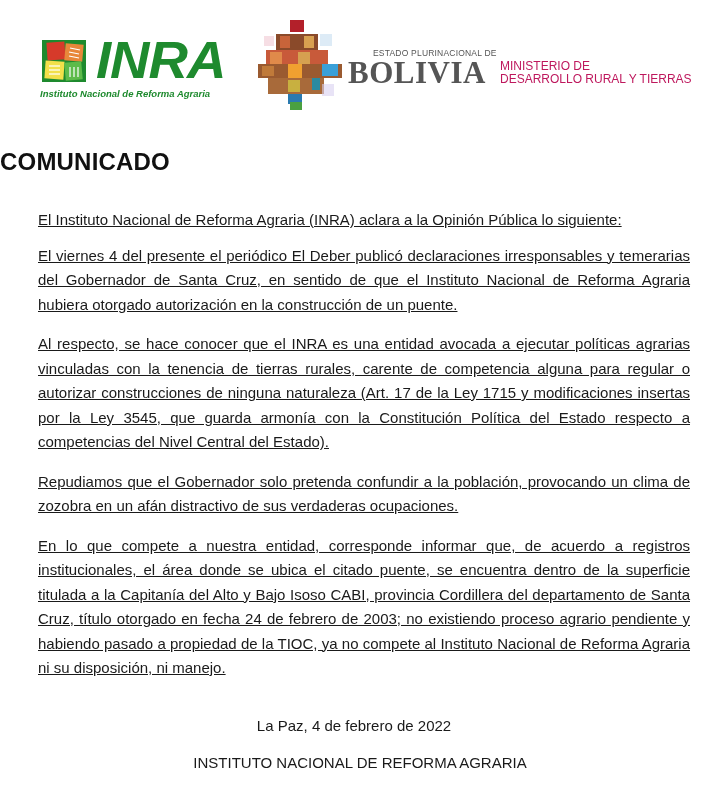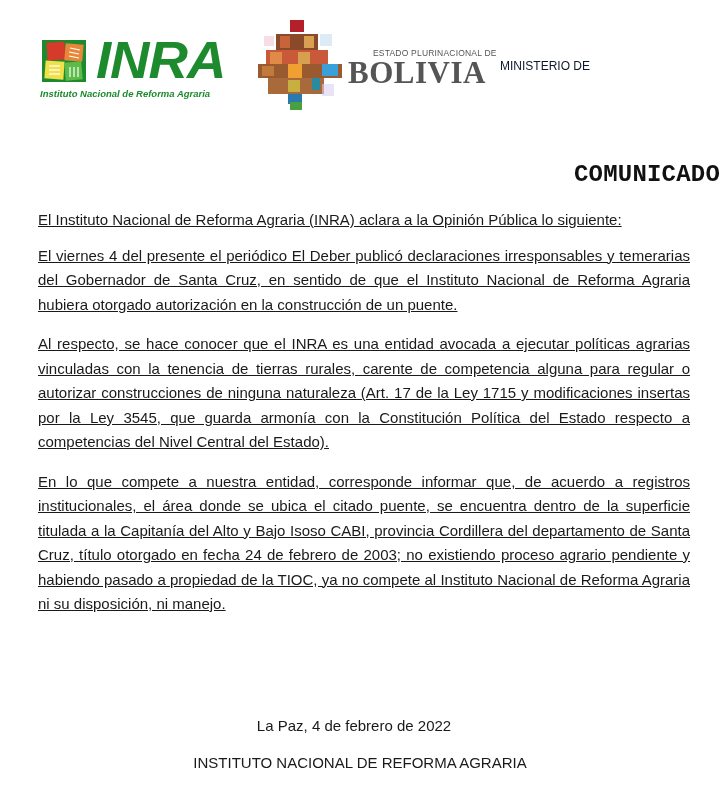--- a/index.html
+++ b/index.html
@@ -11,24 +11,24 @@
     .inra-word { position: absolute; left: 56px; top: -6px; font-family: "Liberation Sans", sans-serif;
                  font-weight: bold; font-size: 52px; color: #1e8a2e; letter-spacing: -1px;
                  transform: scaleX(1.05); transform-origin: left; line-height: 56px; font-style: italic; }
     .inra-sub { position: absolute; left: 0; top: 50px; white-space: nowrap; font-size: 9.5px;
                 font-weight: bold; color: #1e8a2e; font-style: italic; }
     .bolivia-mark { position: absolute; left: 258px; top: 18px; width: 84px; height: 92px; }
     .bolivia-text { position: absolute; left: 348px; top: 48px; }
     .bolivia-small { font-size: 8.5px; color: #555; letter-spacing: 0.2px; white-space: nowrap; padding-left: 25px; }
     .bolivia-big { font-family: "Liberation Serif", serif; font-weight: bold; font-size: 31px;
                    color: #555; line-height: 30px; letter-spacing: 0.5px; }
-    .ministerio { position: absolute; left: 500px; top: 60px; font-size: 12px; color: #0f172a;
+    .ministerio { position: absolute; left: 500px; top: 60px; font-size: 12px; color: #be185d;
                   line-height: 13px; white-space: nowrap; }
-    .title { position: absolute; left: 0; width: 720px; top: 161px; text-align: right;
-             font-weight: bold; font-size: 24px; color: #111; letter-spacing: 0.2px; font-family: Liberation Mono, monospace; }
+    .title { position: absolute; left: 0; width: 720px; top: 148px; text-align: left;
+             font-weight: bold; font-size: 24px; color: #111; letter-spacing: 0.2px; }
     .body-text { position: absolute; left: 38px; width: 652px; top: 208px; font-size: 15px;
                  line-height: 24.5px; color: #1a1a1a; }
     .body-text p { margin: 0 0 15px 0; text-align: justify; text-decoration: underline; }
     .body-text p.first { margin-bottom: 11px; }
     .place-date { position: absolute; left: 0; width: 708px; top: 717px; text-align: center; font-size: 15px; }
     .signature { position: absolute; left: 0; width: 720px; top: 754px; text-align: center; font-size: 15px; }
   </style>
 </head>
 <body>
 
@@ -76,26 +76,28 @@
     <rect x="62" y="16" width="12" height="12" fill="#cfe3f2" opacity="0.7"></rect>
     <rect x="6" y="18" width="10" height="10" fill="#f2d0d8" opacity="0.7"></rect>
     <rect x="64" y="66" width="12" height="12" fill="#d8d0f0" opacity="0.6"></rect>
   </svg>
   <div class="bolivia-text">
     <div class="bolivia-small">ESTADO PLURINACIONAL DE</div>
     <div class="bolivia-big">BOLIVIA</div>
   </div>
   <div class="ministerio">
     <div>MINISTERIO DE</div>
+    <div>DESARROLLO RURAL Y TIERRAS</div>
   </div>
 </div>
 
 <div class="title">COMUNICADO</div>
 
 <div class="body-text">
   <p class="first">El Instituto Nacional de Reforma Agraria (INRA) aclara a la Opinión Pública lo siguiente:</p>
   <p>El viernes 4 del presente el periódico El Deber publicó declaraciones irresponsables y temerarias del Gobernador de Santa Cruz, en sentido de que el Instituto Nacional de Reforma Agraria hubiera otorgado autorización en la construcción de un puente.</p>
   <p>Al respecto, se hace conocer que el INRA es una entidad avocada a ejecutar políticas agrarias vinculadas con la tenencia de tierras rurales, carente de competencia alguna para regular o autorizar construcciones de ninguna naturaleza (Art. 17 de la Ley 1715 y modificaciones insertas por la Ley 3545, que guarda armonía con la Constitución Política del Estado respecto a competencias del Nivel Central del Estado).</p>
+  <p>Repudiamos que el Gobernador solo pretenda confundir a la población, provocando un clima de zozobra en un afán distractivo de sus verdaderas ocupaciones.</p>
   <p>En lo que compete a nuestra entidad, corresponde informar que, de acuerdo a registros institucionales, el área donde se ubica el citado puente, se encuentra dentro de la superficie titulada a la Capitanía del Alto y Bajo Isoso CABI, provincia Cordillera del departamento de Santa Cruz, título otorgado en fecha 24 de febrero de 2003; no existiendo proceso agrario pendiente y habiendo pasado a propiedad de la TIOC, ya no compete al Instituto Nacional de Reforma Agraria ni su disposición, ni manejo.</p>
 </div>
 
 <div class="place-date">La Paz, 4 de febrero de 2022</div>
 <div class="signature">INSTITUTO NACIONAL DE REFORMA AGRARIA</div>
 
 </body></html>

